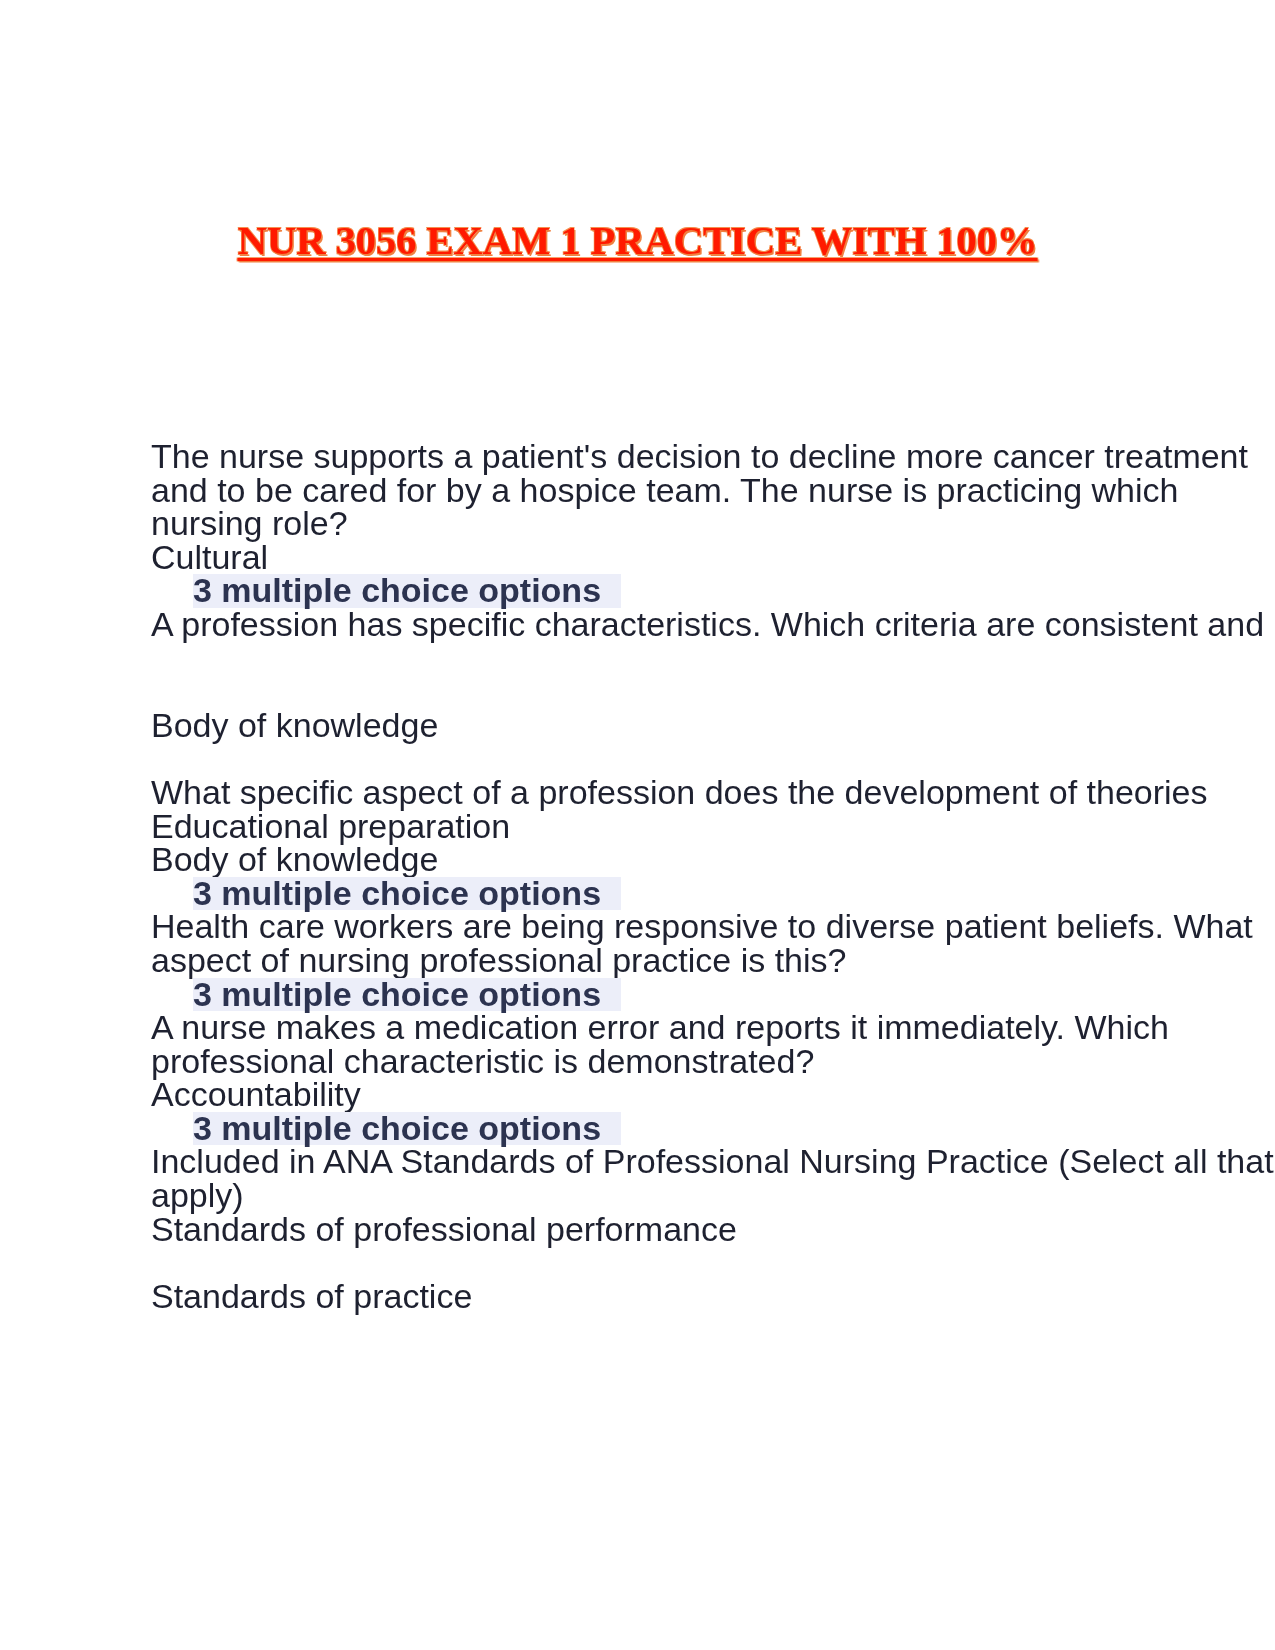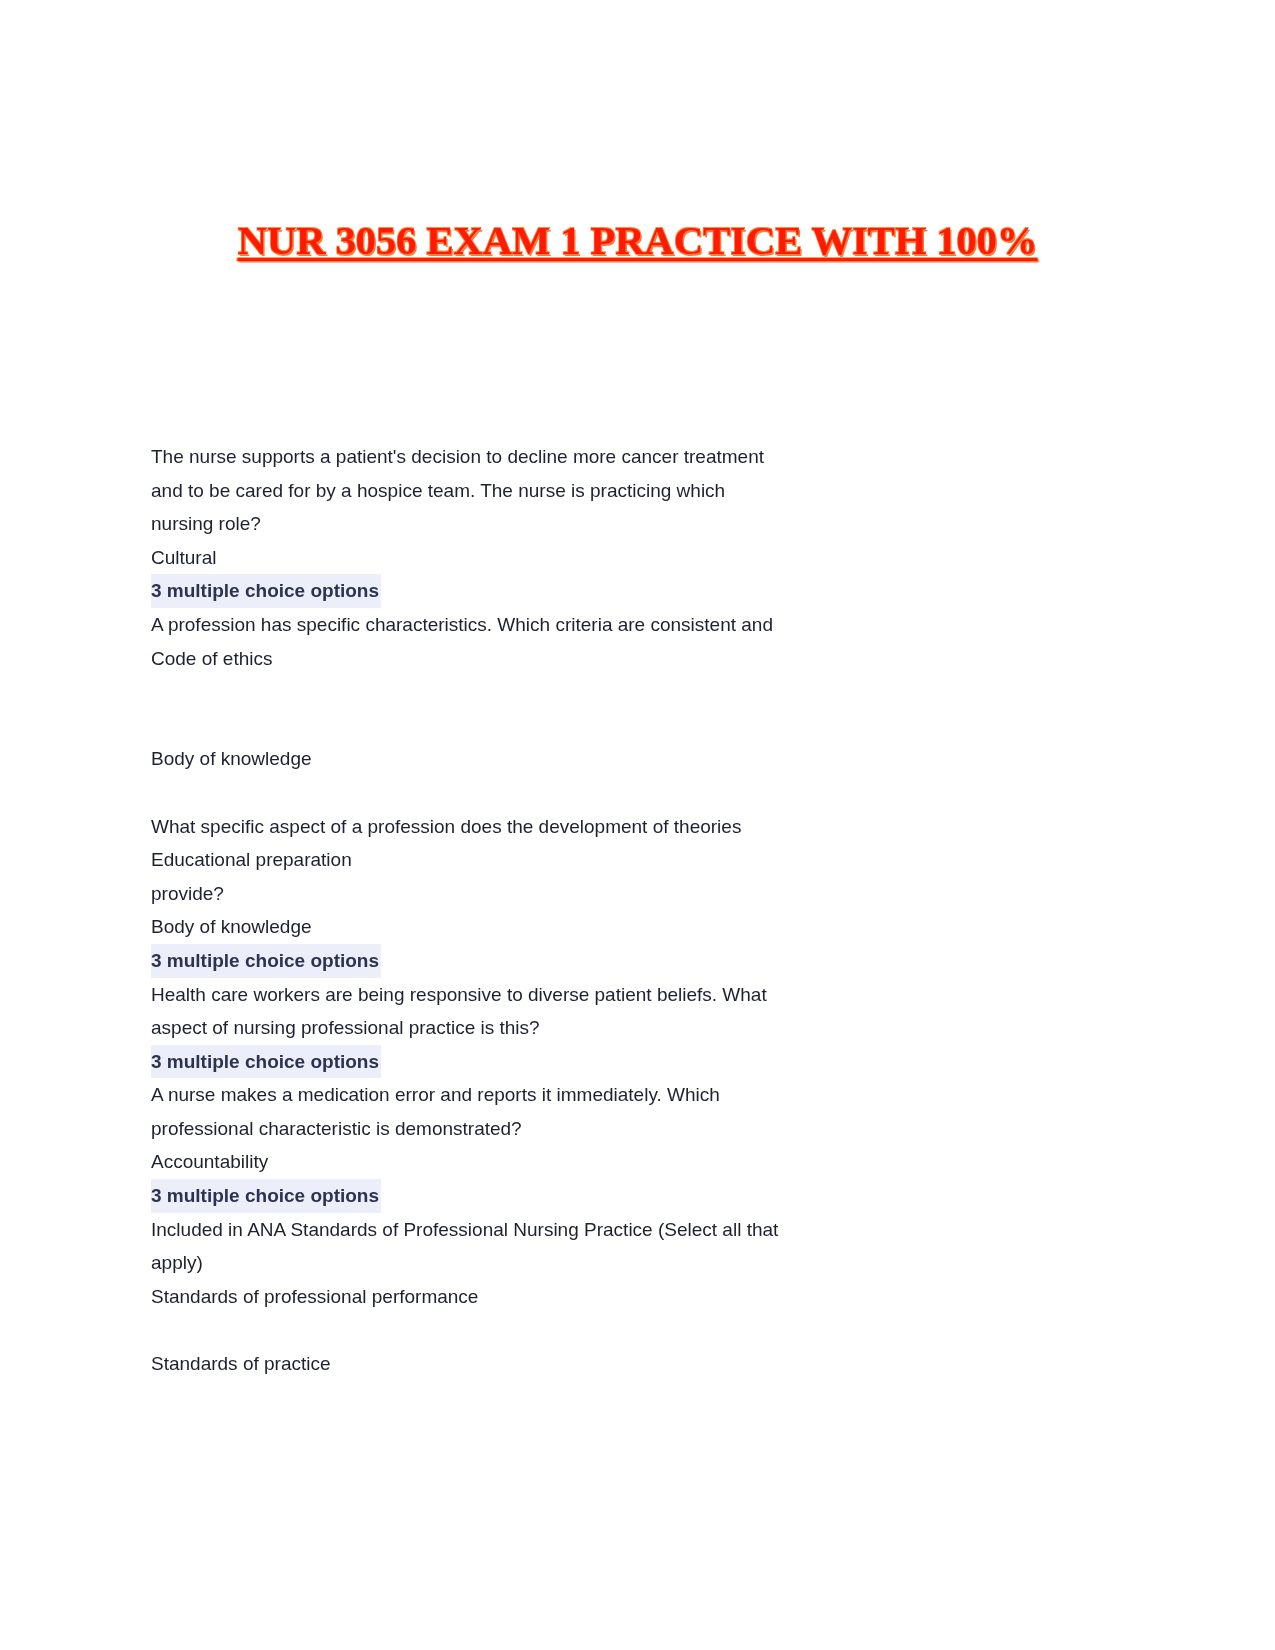--- a/index.html
+++ b/index.html
@@ -17,60 +17,59 @@
       display: inline-block;
       text-decoration: underline;
       text-decoration-thickness: 3px;
       text-underline-offset: 4px;
       text-decoration-color: #ff1a00;
       text-shadow: 1.5px 1.5px 0 #f08040, -0.6px -0.6px 0 #f59050, 0.6px -0.6px 0 #f59050, -0.6px 0.6px 0 #f59050;
     }
     .body {
       position: absolute; left: 151px; top: 440px; width: 990px;
       font-family: "Liberation Sans", "DejaVu Sans", sans-serif;
-      font-size: 19px; line-height: 33.6px;
+      font-size: 34px; line-height: 33.6px;
       color: #1e2130;
     }
     .line { display: block; white-space: nowrap; }
     .blank { display: block; height: 33.6px; }
     .hl {
       display: inline-block;
       background: #eceef9;
       color: #2c3350;
       font-weight: bold;
-      padding-right: 2px;
+      padding-right: 20px;
+      margin-left: 42px;
     }
   </style>
 </head>
 <body>
 
 <div class="page">
 
   <div class="title">
     <span class="tline">NUR 3056 EXAM 1 PRACTICE WITH 100%</span><br>
   </div>
 
   <div class="body">
 
     <span class="line">The nurse supports a patient's decision to decline more cancer treatment</span>
     <span class="line">and to be cared for by a hospice team. The nurse is practicing which</span>
     <span class="line">nursing role?</span>
     <span class="line">Cultural</span>
     <span class="line"><span class="hl">3 multiple choice options</span></span>
 
     <span class="line">A profession has specific characteristics. Which criteria are consistent and</span>
-    <span class="line">Code of ethics</span>
     <span class="blank"></span>
     <span class="blank"></span>
     <span class="line">Body of knowledge</span>
     <span class="blank"></span>
     <span class="line">What specific aspect of a profession does the development of theories</span>
 
     <span class="line">Educational preparation</span>
-    <span class="line">provide?</span>
     <span class="line">Body of knowledge</span>
     <span class="line"><span class="hl">3 multiple choice options</span></span>
 
     <span class="line">Health care workers are being responsive to diverse patient beliefs. What</span>
     <span class="line">aspect of nursing professional practice is this?</span>
     <span class="line"><span class="hl">3 multiple choice options</span></span>
 
     <span class="line">A nurse makes a medication error and reports it immediately. Which</span>
     <span class="line">professional characteristic is demonstrated?</span>
     <span class="line">Accountability</span>

